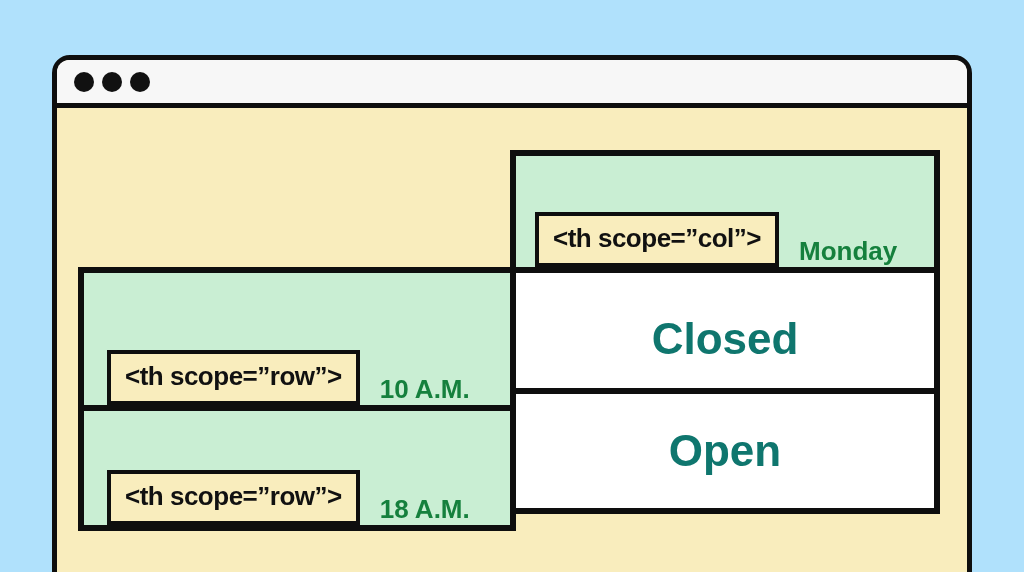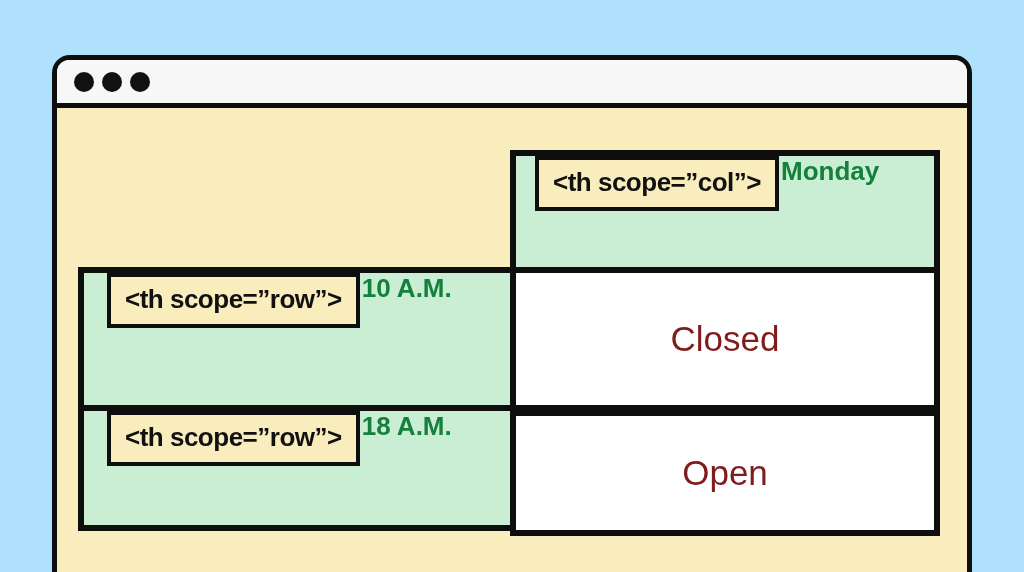--- a/index.html
+++ b/index.html
@@ -33,54 +33,54 @@
     border-radius: 50%;
     background: #111111;
   }
   .cell {
     position: absolute;
     border: 6px solid #0e0e0e;
   }
   .cell.green {
     background: #c9eed3;
     display: flex;
-    align-items: flex-start;
-    gap: 2px;
+    align-items: flex-end;
+    gap: 20px;
   }
   .cell.white {
     background: #ffffff;
     display: flex;
     align-items: center;
     justify-content: center;
   }
   .header-cell    { left: 453px; top: 90px;  width: 430px; height: 123px; padding-left: 19px; }
   .row1-th        { left: 21px;  top: 207px; width: 438px; height: 144px; padding-left: 23px; }
   .row1-td        { left: 453px; top: 207px; width: 430px; height: 144px; }
   .row2-th        { left: 21px;  top: 345px; width: 438px; height: 126px; padding-left: 23px; }
-  .row2-td        { left: 453px; top: 350px; width: 430px; height: 126px; }
+  .row2-td        { left: 453px; top: 328px; width: 430px; height: 126px; }
   .chip {
     background: #f9edbd;
     border: 4px solid #0e0e0e;
     padding: 7px 14px 9px 14px;
     font-weight: 700;
     font-size: 26px;
     color: #111111;
     letter-spacing: -0.5px;
     white-space: nowrap;
   }
   .cell-label {
     font-weight: 600;
     font-size: 26px;
     color: #15803d;
     white-space: nowrap;
   }
   .cell-value {
-    font-weight: 400;
-    font-size: 35px;
-    color: #7f1d1d;
+    font-weight: 700;
+    font-size: 44px;
+    color: #0f766e;
   }
 </style>
 </head>
 <body>
 
 <div class="browser-window">
 
   <div class="titlebar">
     <span class="dot"></span>
     <span class="dot"></span>

